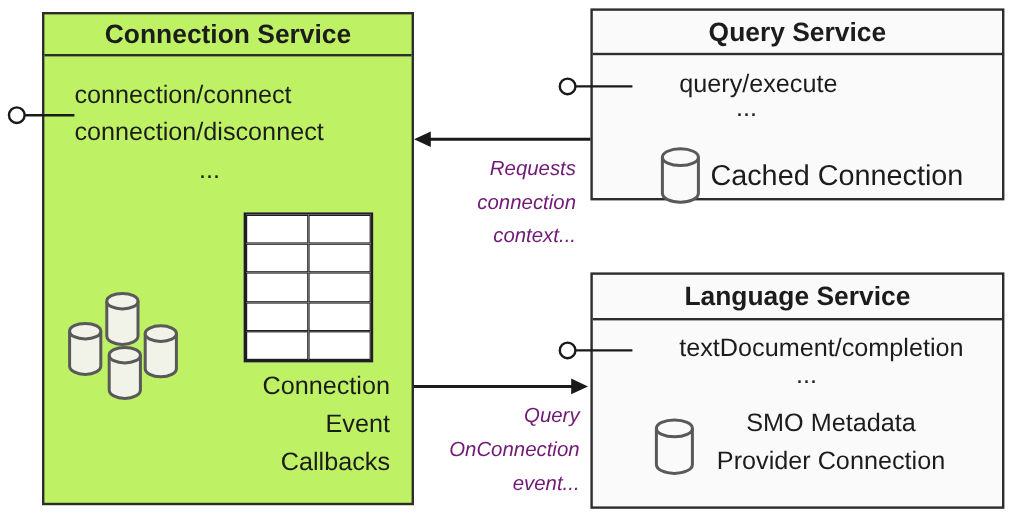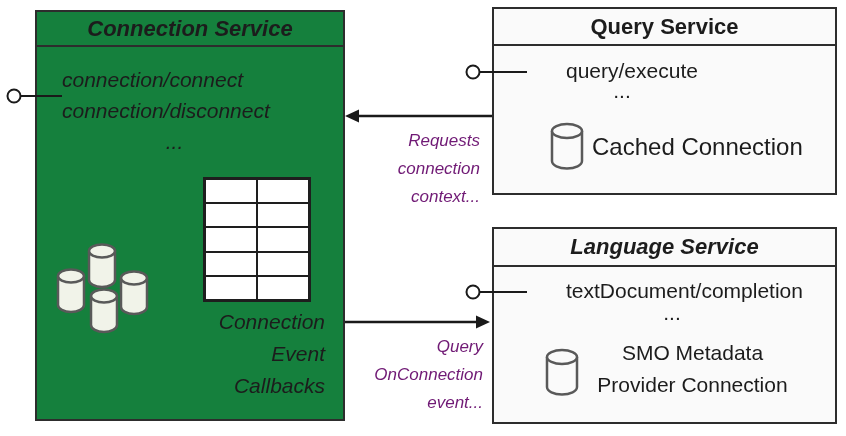--- a/index.html
+++ b/index.html
@@ -22,38 +22,37 @@
     width: 100%;
     border-bottom: 2px solid #2d2d2d;
     text-align: center;
     font-weight: bold;
     font-size: 22px;
   }
 
   .connection-box {
     left: 35px; top: 10px;
     width: 310px; height: 411px;
-    background: #15803d;
-    font-style: italic;
+    background: #bef264;
   }
   .connection-box .box-header { height: 35px; line-height: 33px; }
 
   .query-box {
     left: 492px; top: 7px;
-    width: 345px; height: 188px;
+    width: 345px; height: 160px;
     background: #fafafa;
   }
   .query-box .box-header { height: 37px; line-height: 35px; }
 
   .language-box {
     left: 492px; top: 227px;
     width: 345px; height: 197px;
     background: #fafafa;
   }
-  .language-box .box-header { height: 38px; line-height: 36px; font-style: italic; }
+  .language-box .box-header { height: 38px; line-height: 36px; }
 
   .methods {
     position: absolute;
     left: 25px; top: 52px;
     width: 225px;
     font-size: 21px;
     line-height: 31px;
     white-space: nowrap;
   }
   .methods .ellipsis-line { text-align: center; white-space: normal; }

